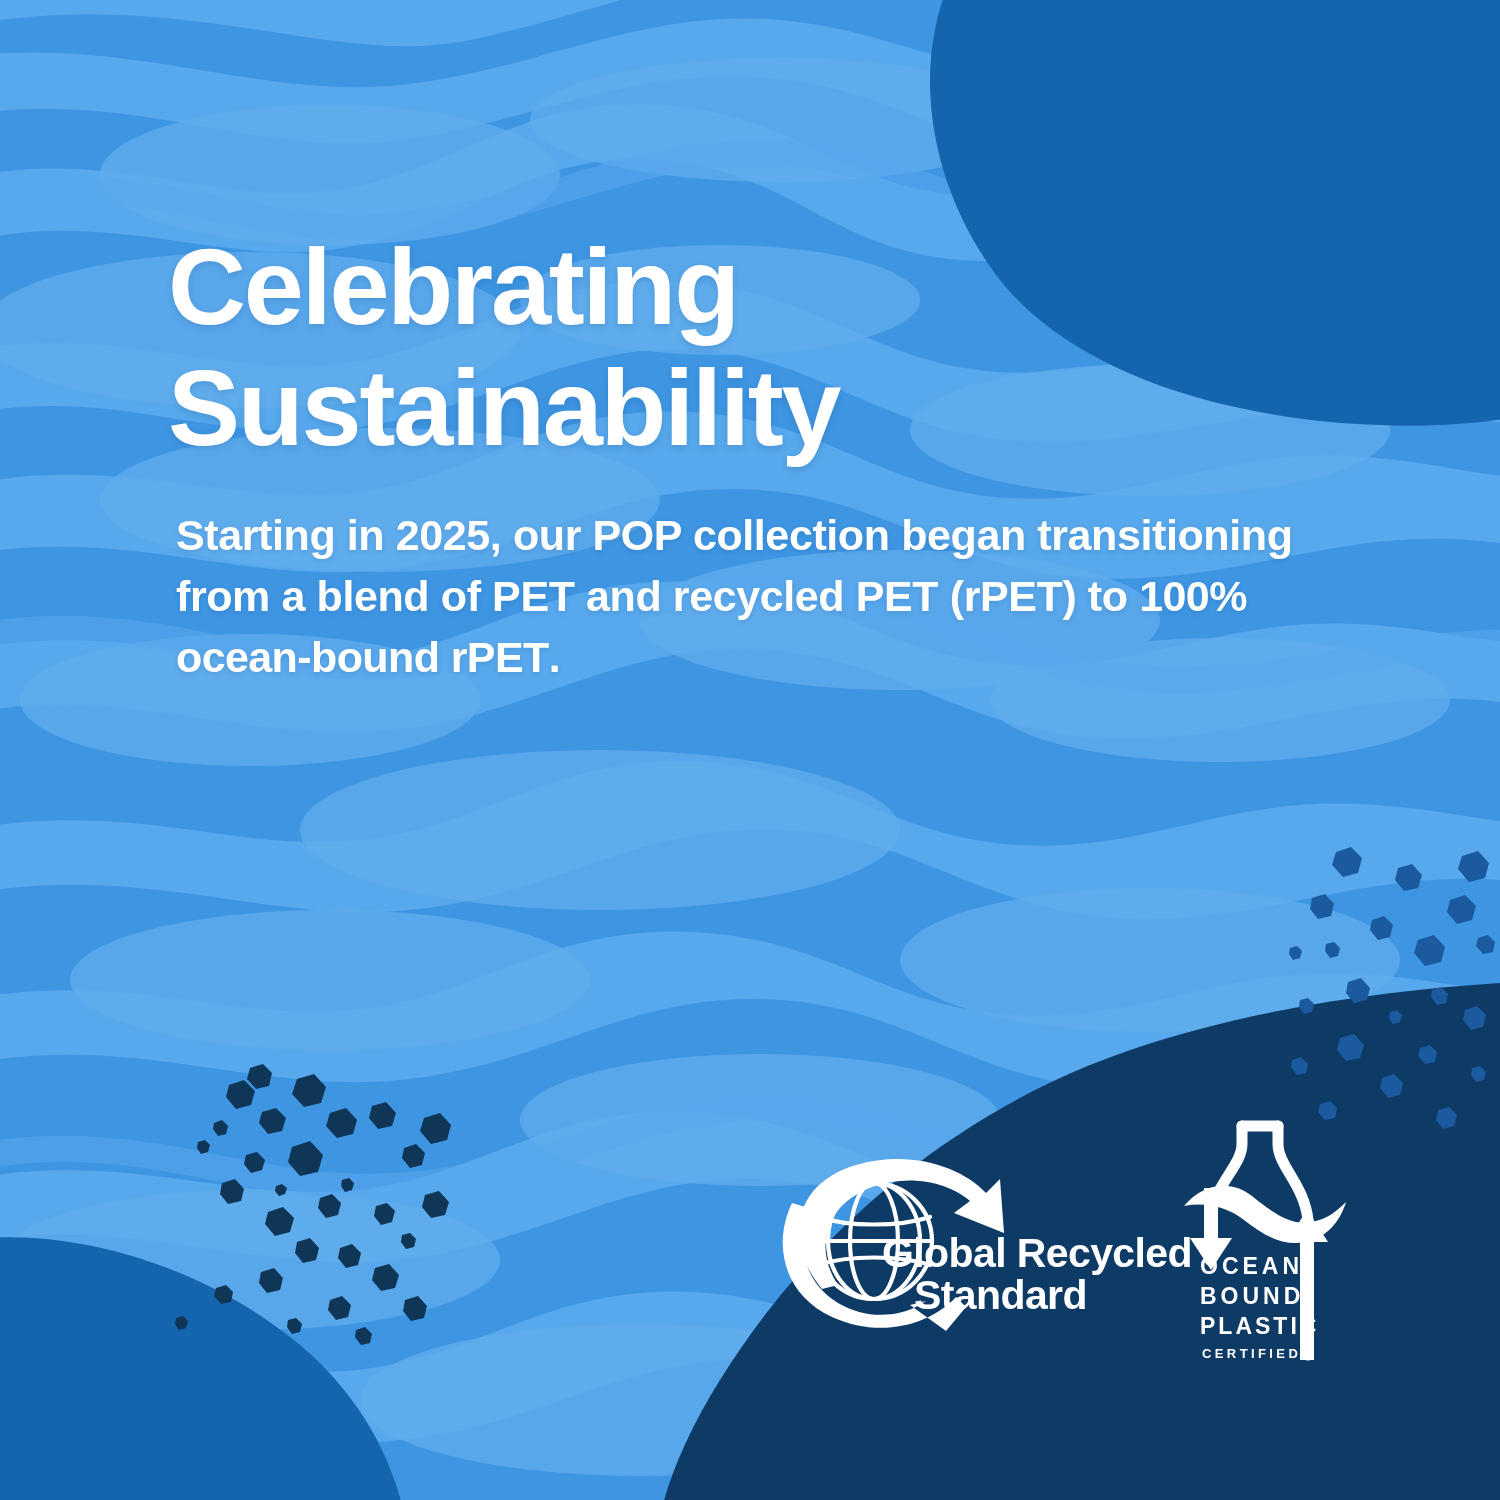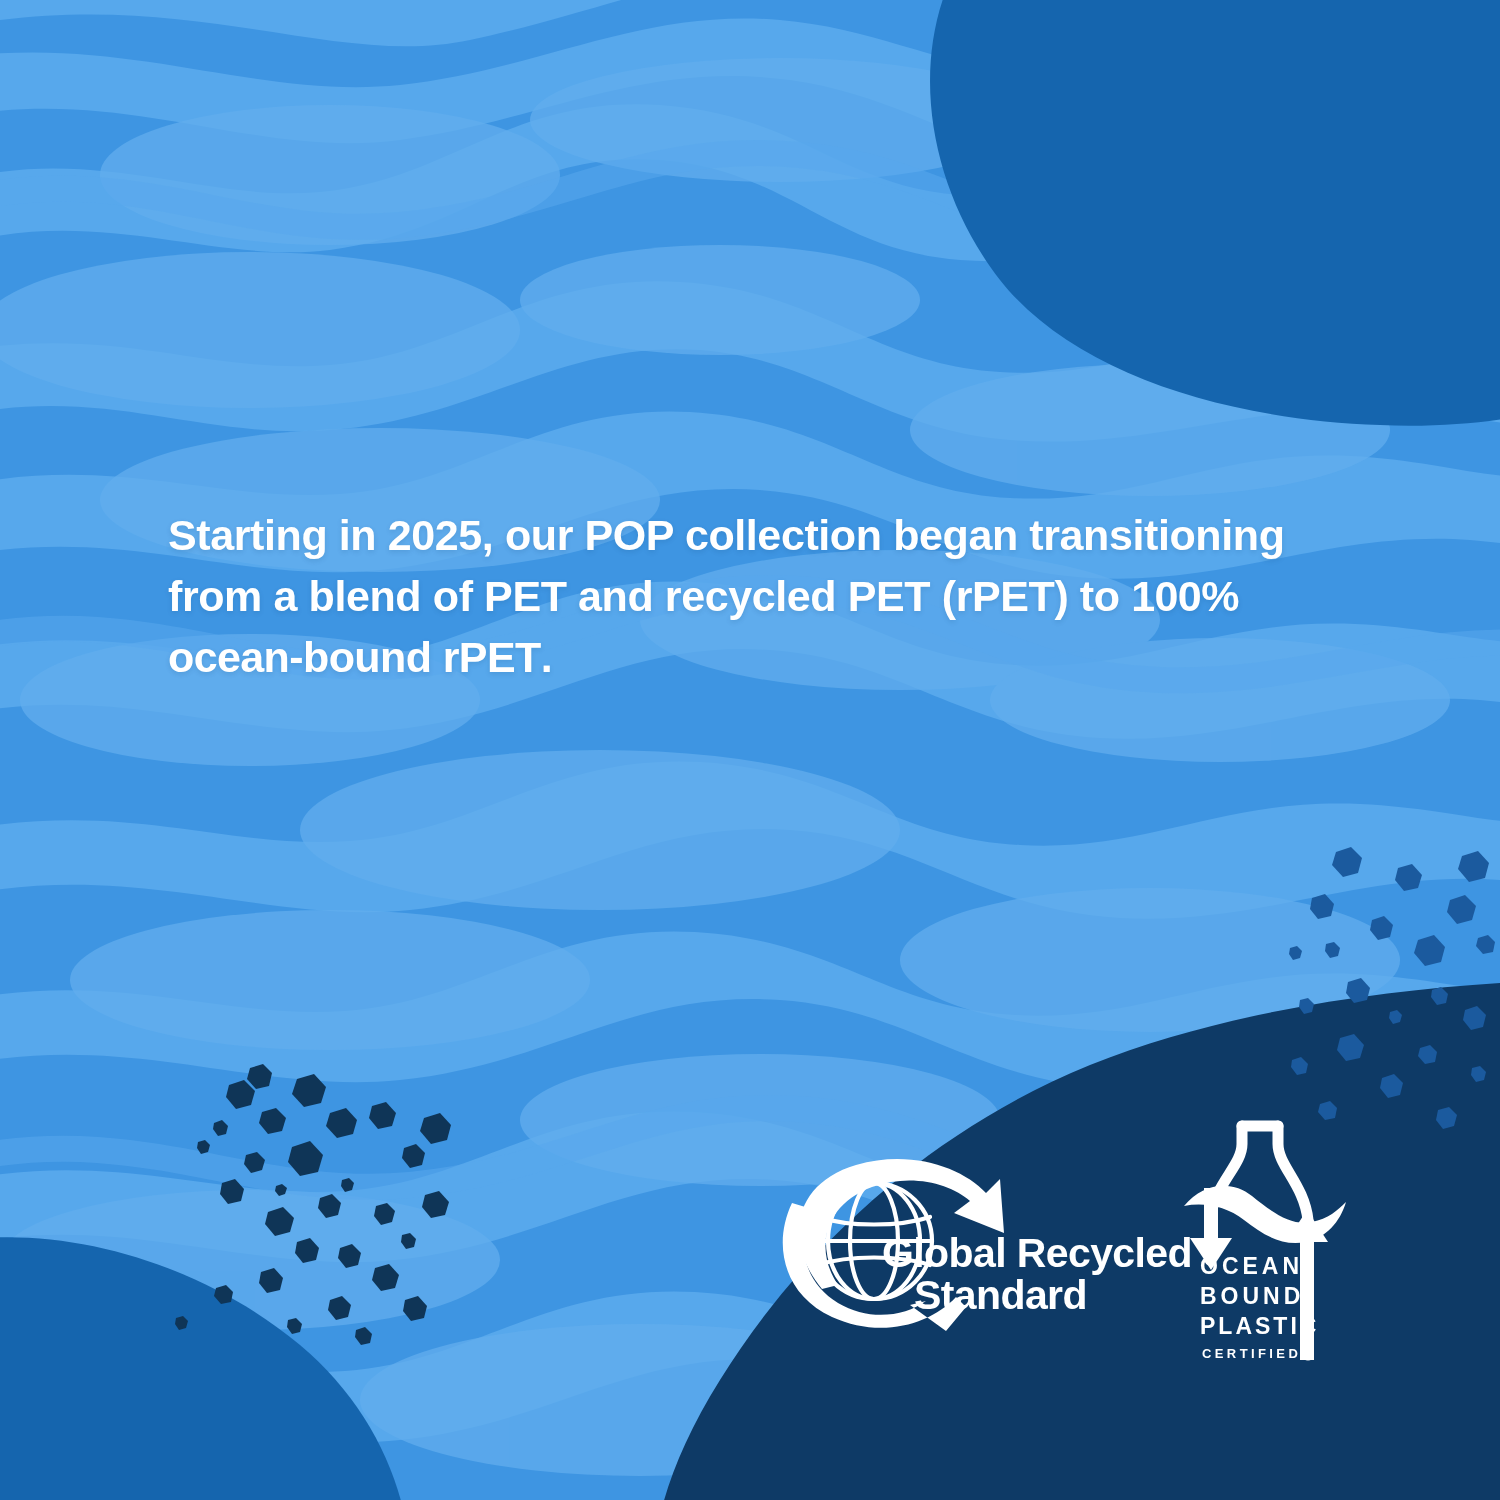--- a/index.html
+++ b/index.html
@@ -45,21 +45,21 @@
     position: absolute;
     left: 168px;
     color: #FFFFFF;
     font-size: 43px;
     font-weight: 600;
     line-height: 1.42;
     letter-spacing: -0.4px;
     text-shadow: 0 2px 5px rgba(20,70,120,0.16);
     white-space: pre-line;
   }
-  #para-1 { top: 462px; width: 1120px; }
+  #para-1 { top: 462px; width: 1120px; margin-left: 8px; }
   #para-2 { top: 692px; width: 1180px; }
   .bold-em { font-weight: 800; letter-spacing: -0.6px; }
 </style>
 </head>
 <body>
 
 <div id="poster">
 
   <svg id="bg-layer" viewBox="0 0 1500 1500" aria-hidden="true">
     <defs>
@@ -208,18 +208,20 @@
         <text x="22" y="194" fill="#FFFFFF" font-family="'Liberation Sans', sans-serif" font-size="23" font-weight="700" letter-spacing="4">BOUND</text>
         <text x="22" y="224" fill="#FFFFFF" font-family="'Liberation Sans', sans-serif" font-size="23" font-weight="700" letter-spacing="3">PLASTIC</text>
         <text x="24" y="248" fill="#FFFFFF" font-family="'Liberation Sans', sans-serif" font-size="13" font-weight="700" letter-spacing="3.4">CERTIFIED</text>
       </g>
 
     </g>
   </svg>
 
   <div id="content">
 
+    <h1 class="headline">Celebrating
+Sustainability</h1>
 
     <p class="body-copy" id="para-1"><span>Starting in 2025, our POP collection began transitioning from a blend of PET and recycled PET (rPET) to </span><span class="bold-em">100% ocean-bound rPET</span><span>.</span></p>
 
 
   </div>
 </div>
 
 </body></html>

